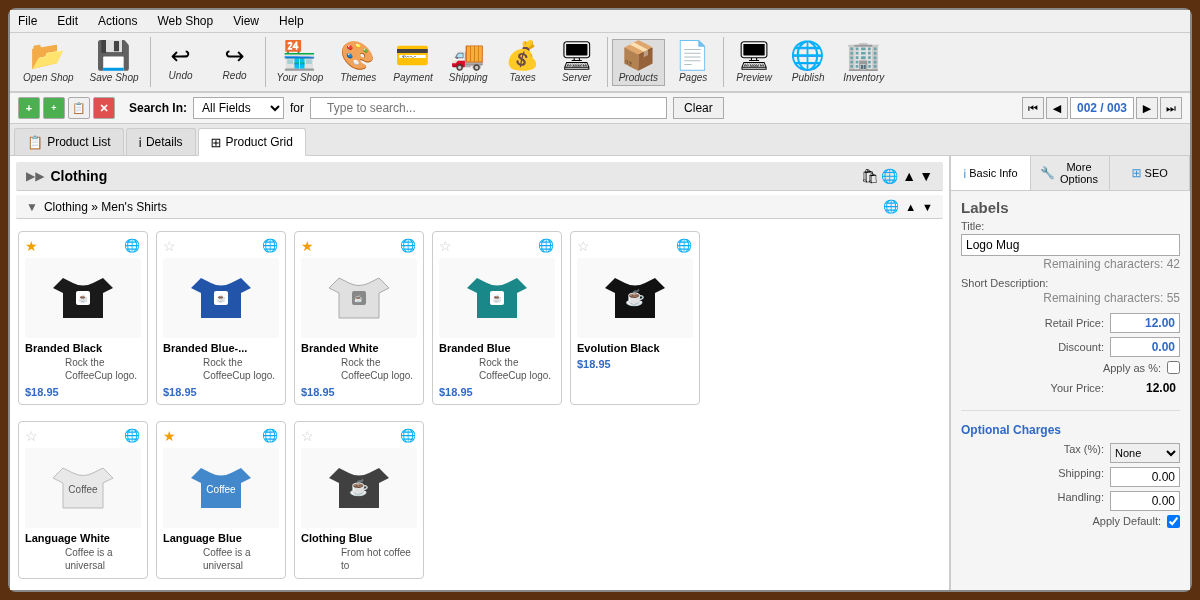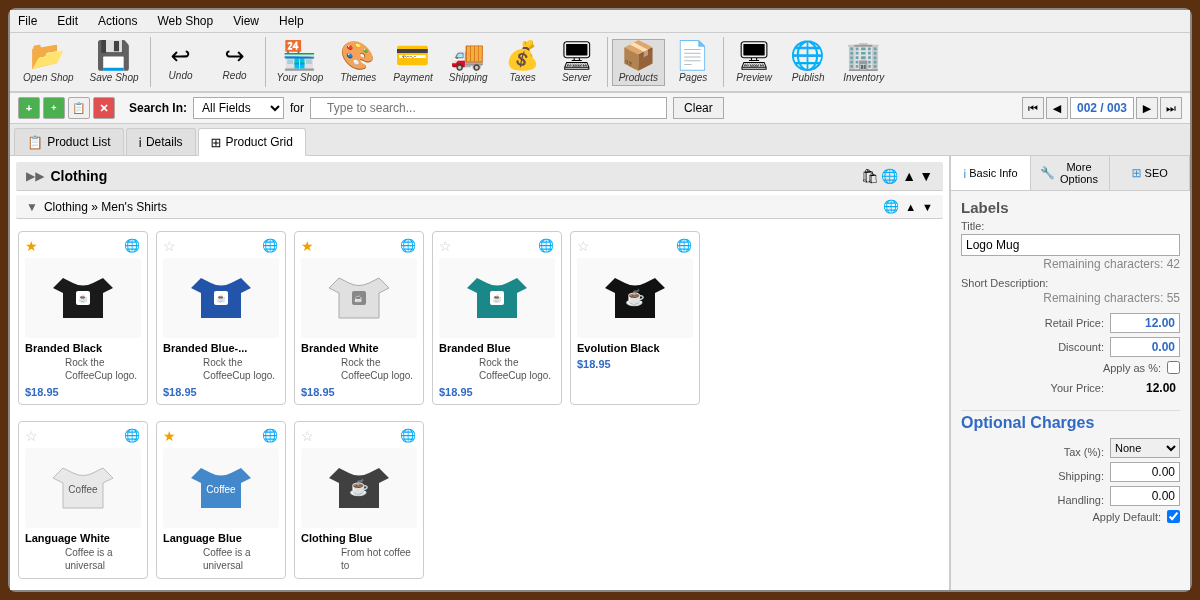--- a/index.html
+++ b/index.html
@@ -89,22 +89,22 @@
     
     .pricing-section { padding: 0 10px 8px; }
     .pricing-label { font-size: 12px; font-weight: bold; margin-bottom: 6px; border-top: 1px solid #ddd; padding-top: 6px; }
     .price-row { display: flex; align-items: center; margin-bottom: 4px; }
     .price-row-label { font-size: 11px; color: #555; flex: 1; text-align: right; padding-right: 6px; }
     .price-input { width: 70px; height: 20px; border: 1px solid #aaa; font-size: 12px; padding: 0 4px; text-align: right; color: #316ac5; font-weight: bold; }
     .price-display { width: 70px; height: 20px; font-size: 12px; text-align: right; padding-right: 4px; font-weight: bold; display: flex; align-items: center; justify-content: flex-end; }
     .checkbox { width: 13px; height: 13px; }
     
     .optional-section { padding: 0 10px 8px; }
-    .optional-label { font-size: 16px; font-weight: bold; margin-bottom: 6px; border-top: 1px solid #ddd; padding-top: 3px; color: #316ac5; }
-    .opt-row { display: flex; align-items: flex-end; margin-bottom: 4px; }
+    .optional-label { font-size: 12px; font-weight: bold; margin-bottom: 6px; border-top: 1px solid #ddd; padding-top: 12px; color: #316ac5; }
+    .opt-row { display: flex; align-items: flex-start; margin-bottom: 4px; }
     .opt-label { font-size: 11px; color: #555; flex: 1; text-align: right; padding-right: 6px; }
     .opt-input { width: 70px; height: 20px; border: 1px solid #aaa; font-size: 12px; padding: 0 4px; text-align: right; }
     .opt-select { width: 70px; height: 20px; border: 1px solid #aaa; font-size: 11px; }
     
     svg.tshirt { width: 70px; height: 70px; }
   </style>
 </head>
 <body>
 
 <div class="window">

